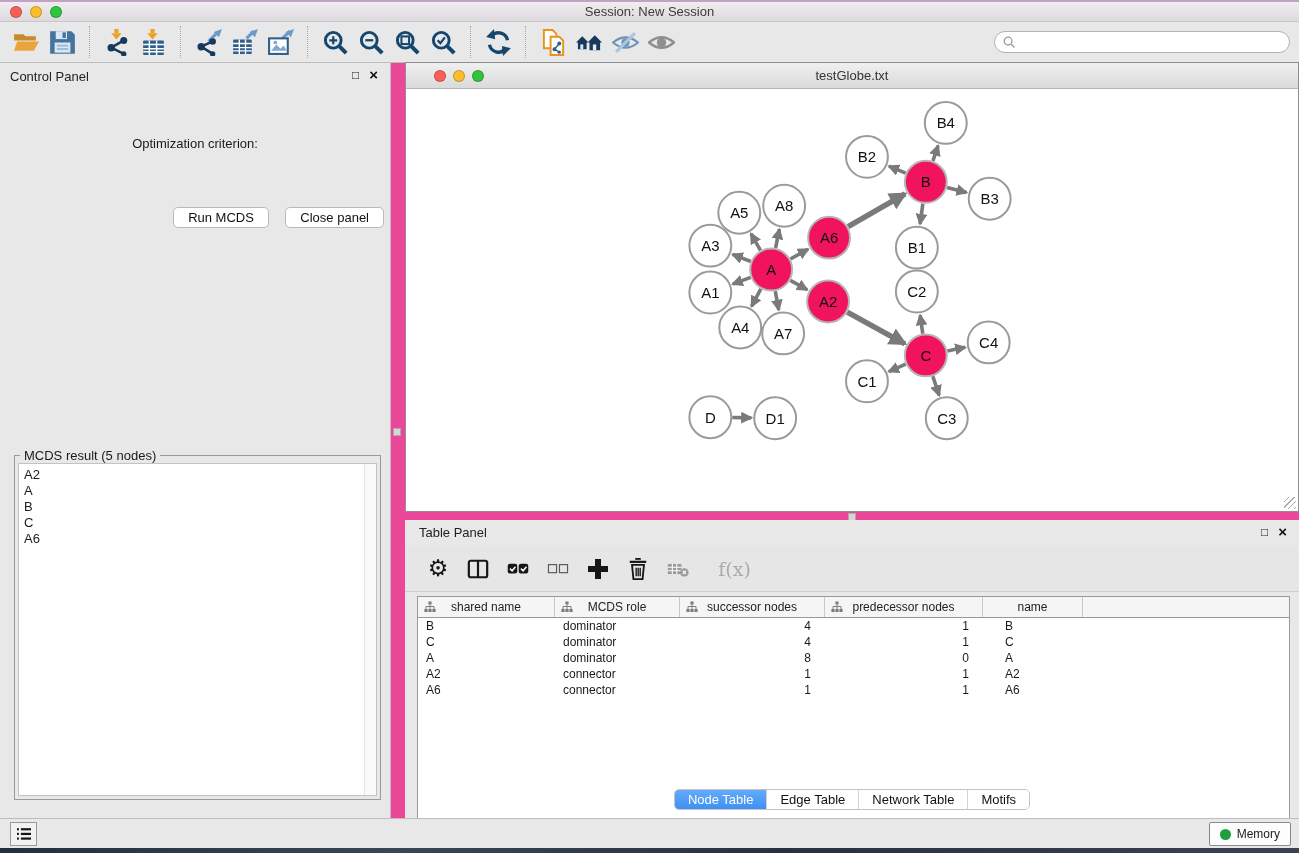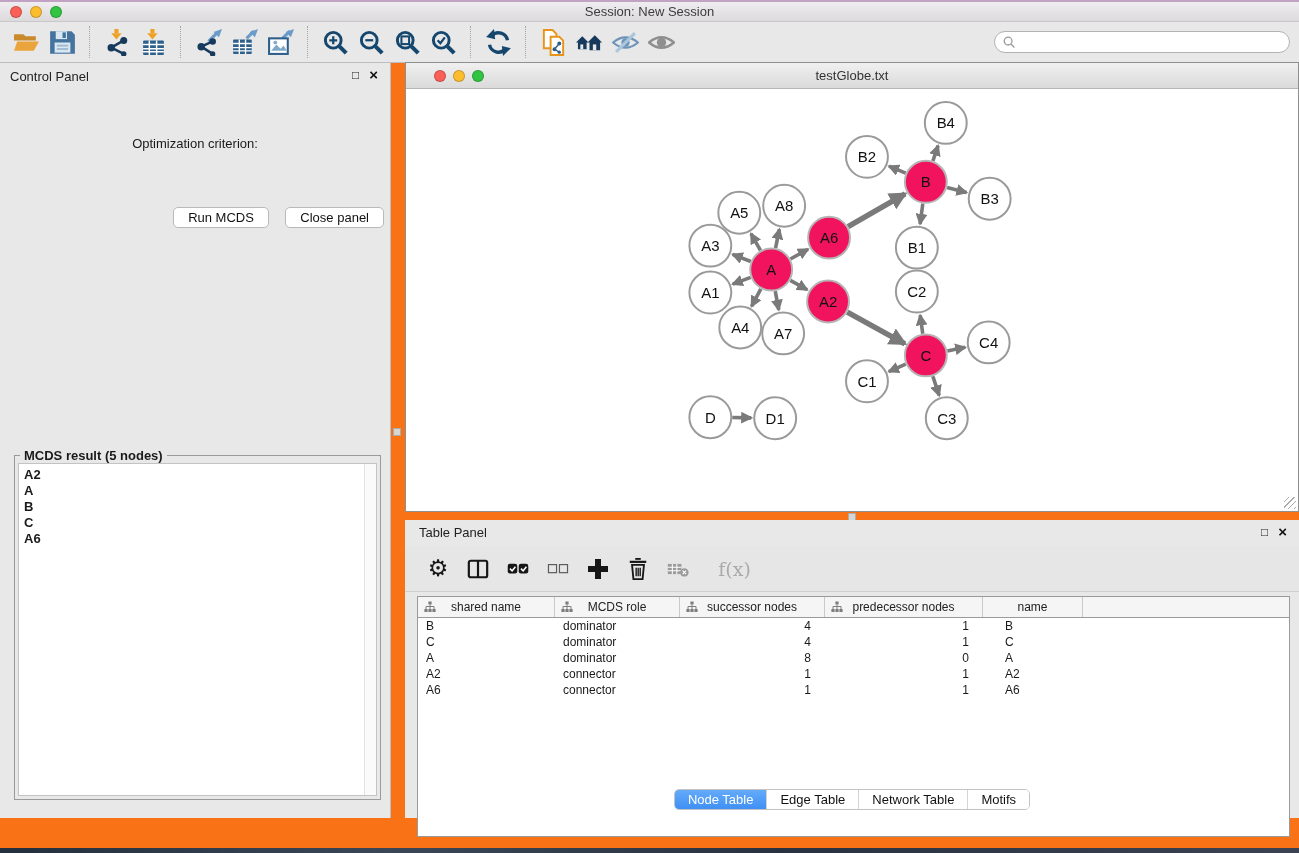--- a/index.html
+++ b/index.html
@@ -1,19 +1,19 @@
 <!DOCTYPE html>
 <html><head>
 <meta charset="utf-8">
 <style>
   * { margin:0; padding:0; box-sizing:border-box; }
   html,body { background:#555; }
   .screen {
     position:relative; width:1299px; height:853px; overflow:hidden;
-    background:#f97316; font-family:"Liberation Sans", sans-serif; color:#1a1a1a;
+    background:#ec4899; font-family:"Liberation Sans", sans-serif; color:#1a1a1a;
   }
   
   .top-strip { position:absolute; left:0; top:0; width:100%; height:2px; background:#c2a2c2; }
   .titlebar {
     position:absolute; left:0; top:2px; width:100%; height:20px;
     background:linear-gradient(#efedef,#dcdadc); border-bottom:1px solid #c9c7c9;
     display:flex; align-items:center; justify-content:center;
   }
   .titlebar .title { font-size:13px; color:#3c3c3c; }
   .lights { position:absolute; left:10px; top:4px; display:flex; gap:8px; }
@@ -56,21 +56,21 @@
     display:flex; align-items:center; justify-content:center; font-size:13px;
   }
   .cp-select .stepper {
     position:absolute; right:1px; top:1px; bottom:1px; width:21px; border-radius:4px;
     background:linear-gradient(#6fb0fa,#3a8cf4); display:flex; flex-direction:column; align-items:center; justify-content:center; gap:3px;
   }
   .chev-up { width:0; height:0; border-left:4px solid transparent; border-right:4px solid transparent; border-bottom:5px solid #fff; }
   .chev-down { width:0; height:0; border-left:4px solid transparent; border-right:4px solid transparent; border-top:5px solid #fff; }
   .cp-buttons { position:absolute; top:144px; width:100%; text-align:right; }
   .cp-buttons .mac-btn { margin:0 6px; }
-  .groupbox { position:absolute; left:14px; top:392px; width:367px; bottom:18px; border:1px solid #9a9a9a;font-weight:bold; }
+  .groupbox { position:absolute; left:14px; top:392px; width:367px; bottom:18px; border:1px solid #9a9a9a; }
   .groupbox .legend { position:absolute; top:-8px; left:5px; background:#e8e8e8; padding:0 4px; font-size:13px; }
   .groupbox .listarea { position:absolute; left:3px; right:3px; top:7px; bottom:3px; background:#fff; border:1px solid #c3c3c3; overflow:hidden; }
   .listarea ul { list-style:none; padding:3px 5px; }
   .listarea li { font-size:13px; line-height:16px; }
   .v-scroll { position:absolute; right:0; top:0; bottom:0; width:12px; background:#fafafa; border-left:1px solid #e3e3e3; }
   
   .net-frame { position:absolute; left:405px; top:62px; width:894px; height:450px; background:#fff; border:1px solid #8f8f8f; }
   .net-titlebar { position:absolute; left:0; top:0; width:100%; height:26px;
     background:linear-gradient(#f0f0f0,#dadada); border-bottom:1px solid #b5b5b5;
     display:flex; align-items:center; justify-content:center; }
@@ -633,14 +633,32 @@
         </div>
     </div>
     <div class="tp-tabs"><span class="seg-control" id="tp-tabbar">
           <span class="seg selected">Node Table</span>
           <span class="seg">Edge Table</span>
           <span class="seg">Network Table</span>
           <span class="seg">Motifs</span>
         </span></div>
   </div>
 
+  <div class="statusbar">
+    <div class="status-left-btn">
+      <svg viewBox="0 0 20 18">
+          <g fill="#161616">
+            <rect x="1" y="1.5" width="2.4" height="2.8"></rect>
+            <rect x="6" y="1.5" width="13" height="2.8"></rect>
+            <rect x="1" y="7.5" width="2.4" height="2.8"></rect>
+            <rect x="6" y="7.5" width="13" height="2.8"></rect>
+            <rect x="1" y="13.5" width="2.4" height="2.8"></rect>
+            <rect x="6" y="13.5" width="13" height="2.8"></rect>
+          </g>
+        </svg>
+    </div>
+    <div class="memory-btn">
+      <span class="memory-dot" id="memory-dot" style="background: rgb(31, 157, 63);"></span>
+      <span>Memory</span>
+    </div>
+  </div>
   <div class="bottom-strip"></div>
 </div>
 
 </body></html>

